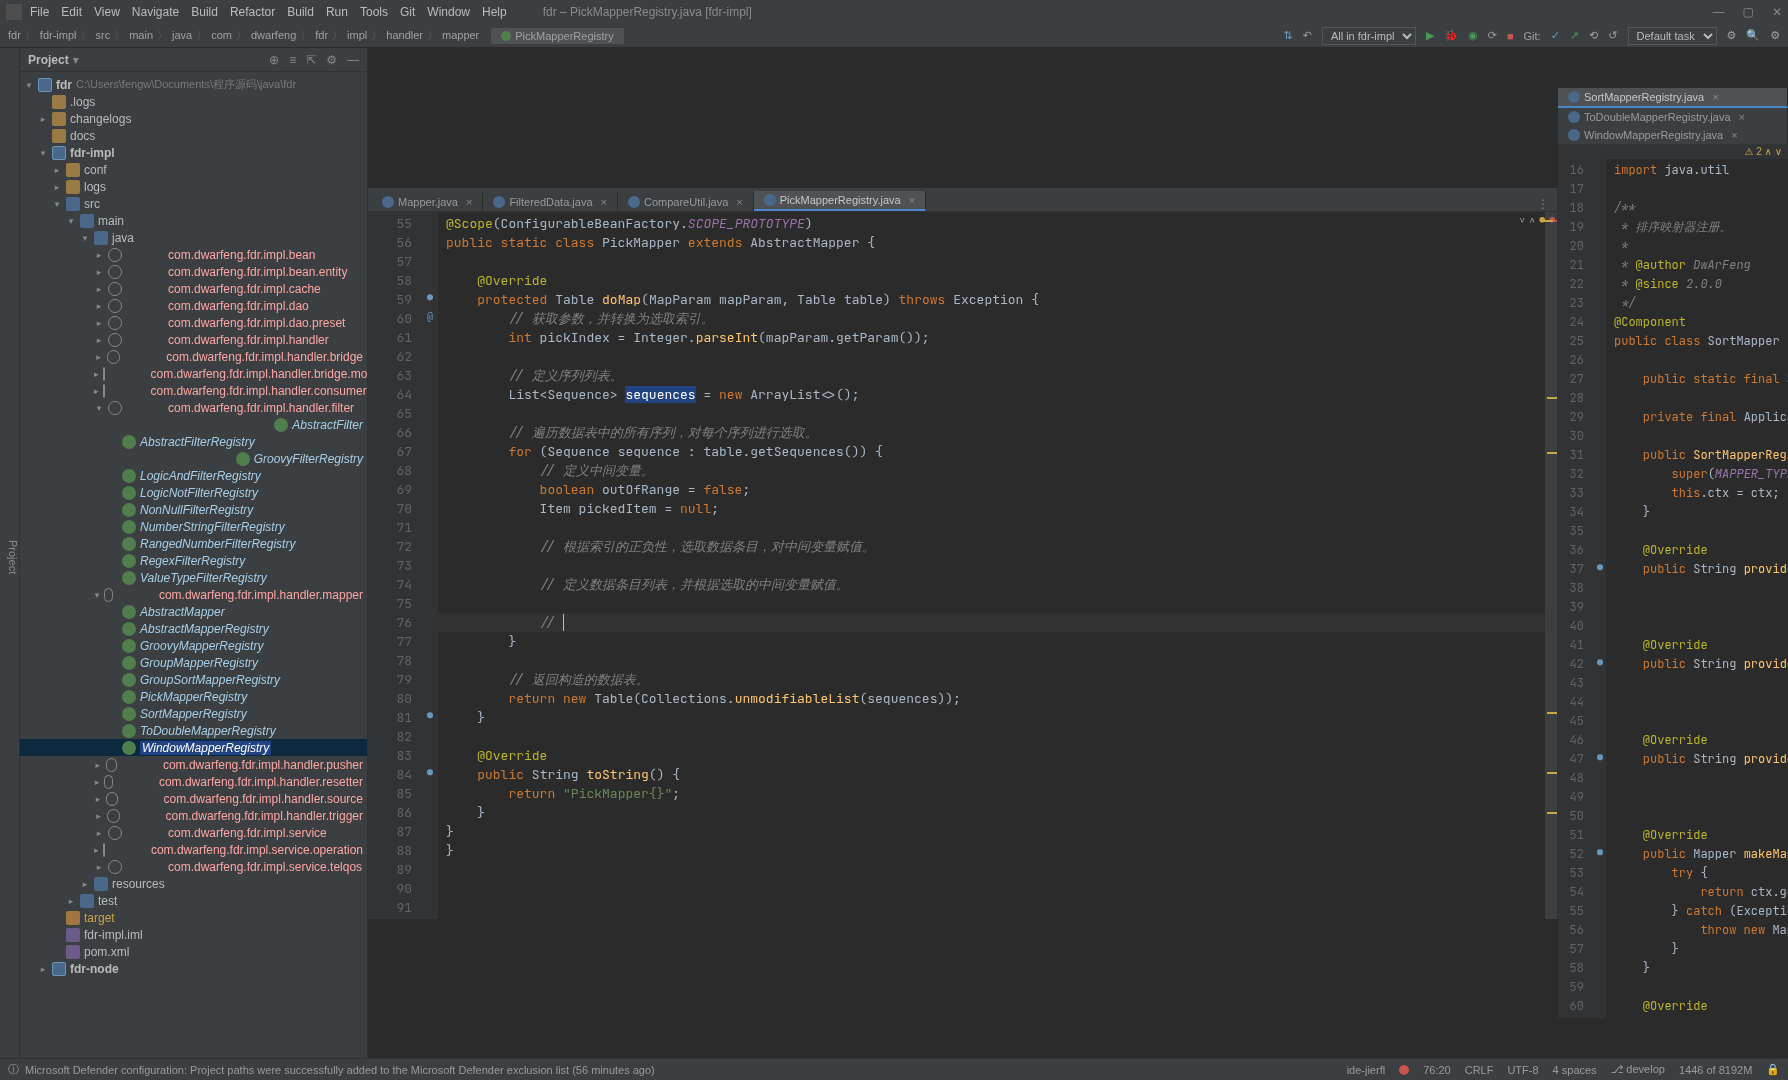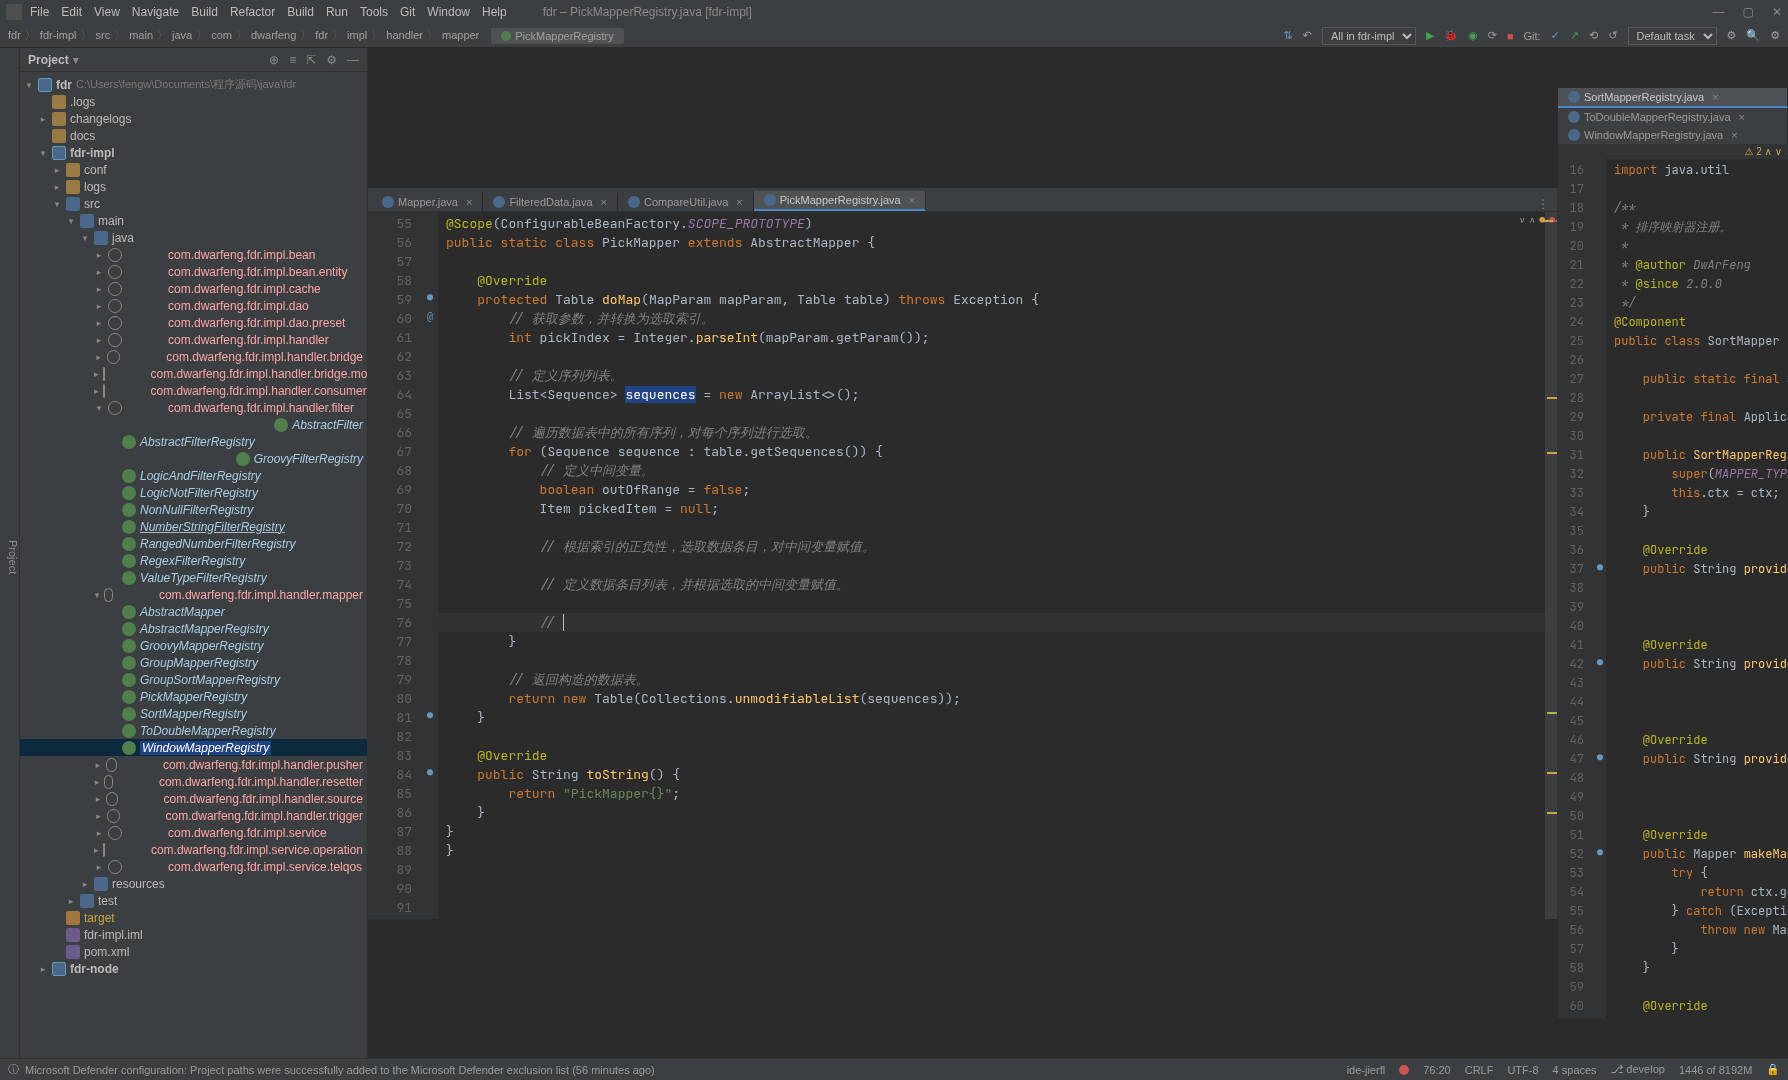--- a/index.html
+++ b/index.html
@@ -358,21 +358,21 @@
         <div class="tree-node" style="padding-left: 88px; text-align: center;">
           <span class="arrow"></span>
           <span class="node-icon ic-class"></span>
           <span class="label class">LogicNotFilterRegistry</span>
         </div>
         <div class="tree-node" style="padding-left: 88px;">
           <span class="arrow"></span>
           <span class="node-icon ic-class"></span>
           <span class="label class">NonNullFilterRegistry</span>
         </div>
-        <div class="tree-node" style="padding-left: 88px; text-decoration: underline;">
+        <div class="tree-node" style="padding-left: 88px;">
           <span class="arrow"></span>
           <span class="node-icon ic-class"></span>
           <span class="label class">NumberStringFilterRegistry</span>
         </div>
         <div class="tree-node" style="padding-left: 88px;">
           <span class="arrow"></span>
           <span class="node-icon ic-class"></span>
           <span class="label class">RangedNumberFilterRegistry</span>
         </div>
         <div class="tree-node" style="padding-left: 88px;">

